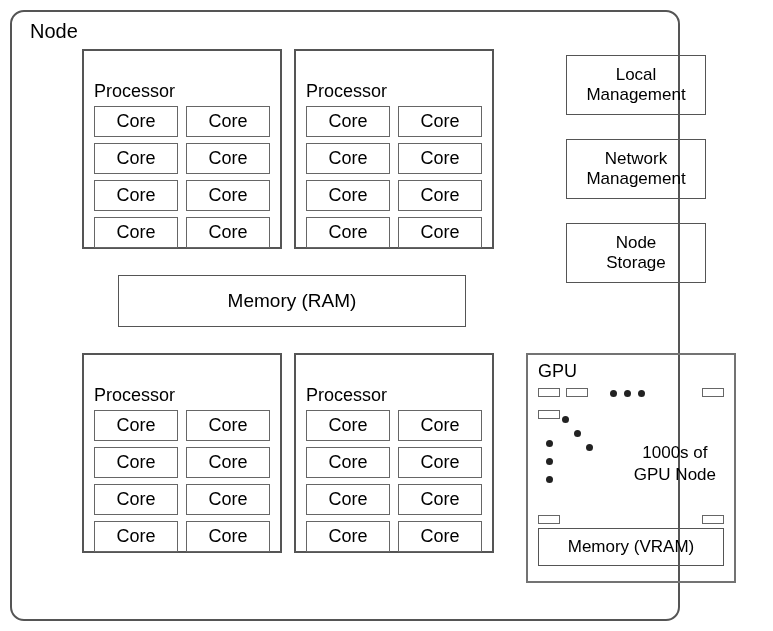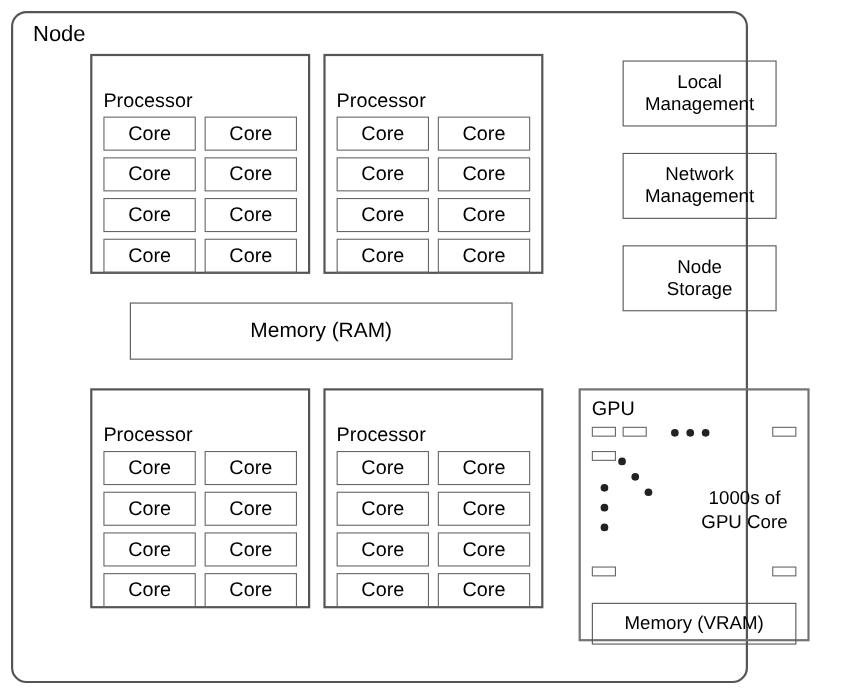--- a/index.html
+++ b/index.html
@@ -102,21 +102,21 @@
     font-size: 17px;
     text-align: center;
     line-height: 1.3;
     white-space: pre-line;
   }
   .vram {
     border: 1.5px solid #555;
     text-align: center;
     padding: 8px 0;
     font-size: 17px;
-    margin-top: 22px;
+    margin-top: 2px;
   }
 </style>
 </head>
 <body>
 
 <div class="node">
   <div class="node-title">Node</div>
   <div class="content">
 
     <div class="processor" style="left:56px; top:0px;">
@@ -203,19 +203,19 @@
         <div class="chip h" style="left:0px; top:24px;"></div>
 
         <div class="dot" style="left:8px; top:54px;"></div>
         <div class="dot" style="left:8px; top:72px;"></div>
         <div class="dot" style="left:8px; top:90px;"></div>
 
         <div class="chip h" style="left:0px; bottom:2px;"></div>
         <div class="chip h" style="right:0px; bottom:2px;"></div>
 
         <div class="gpu-text">1000s of
-GPU Core</div>
+GPU Node</div>
       </div>
       <div class="vram">Memory (VRAM)</div>
     </div>
 
   </div>
 </div>
 
 </body></html>

